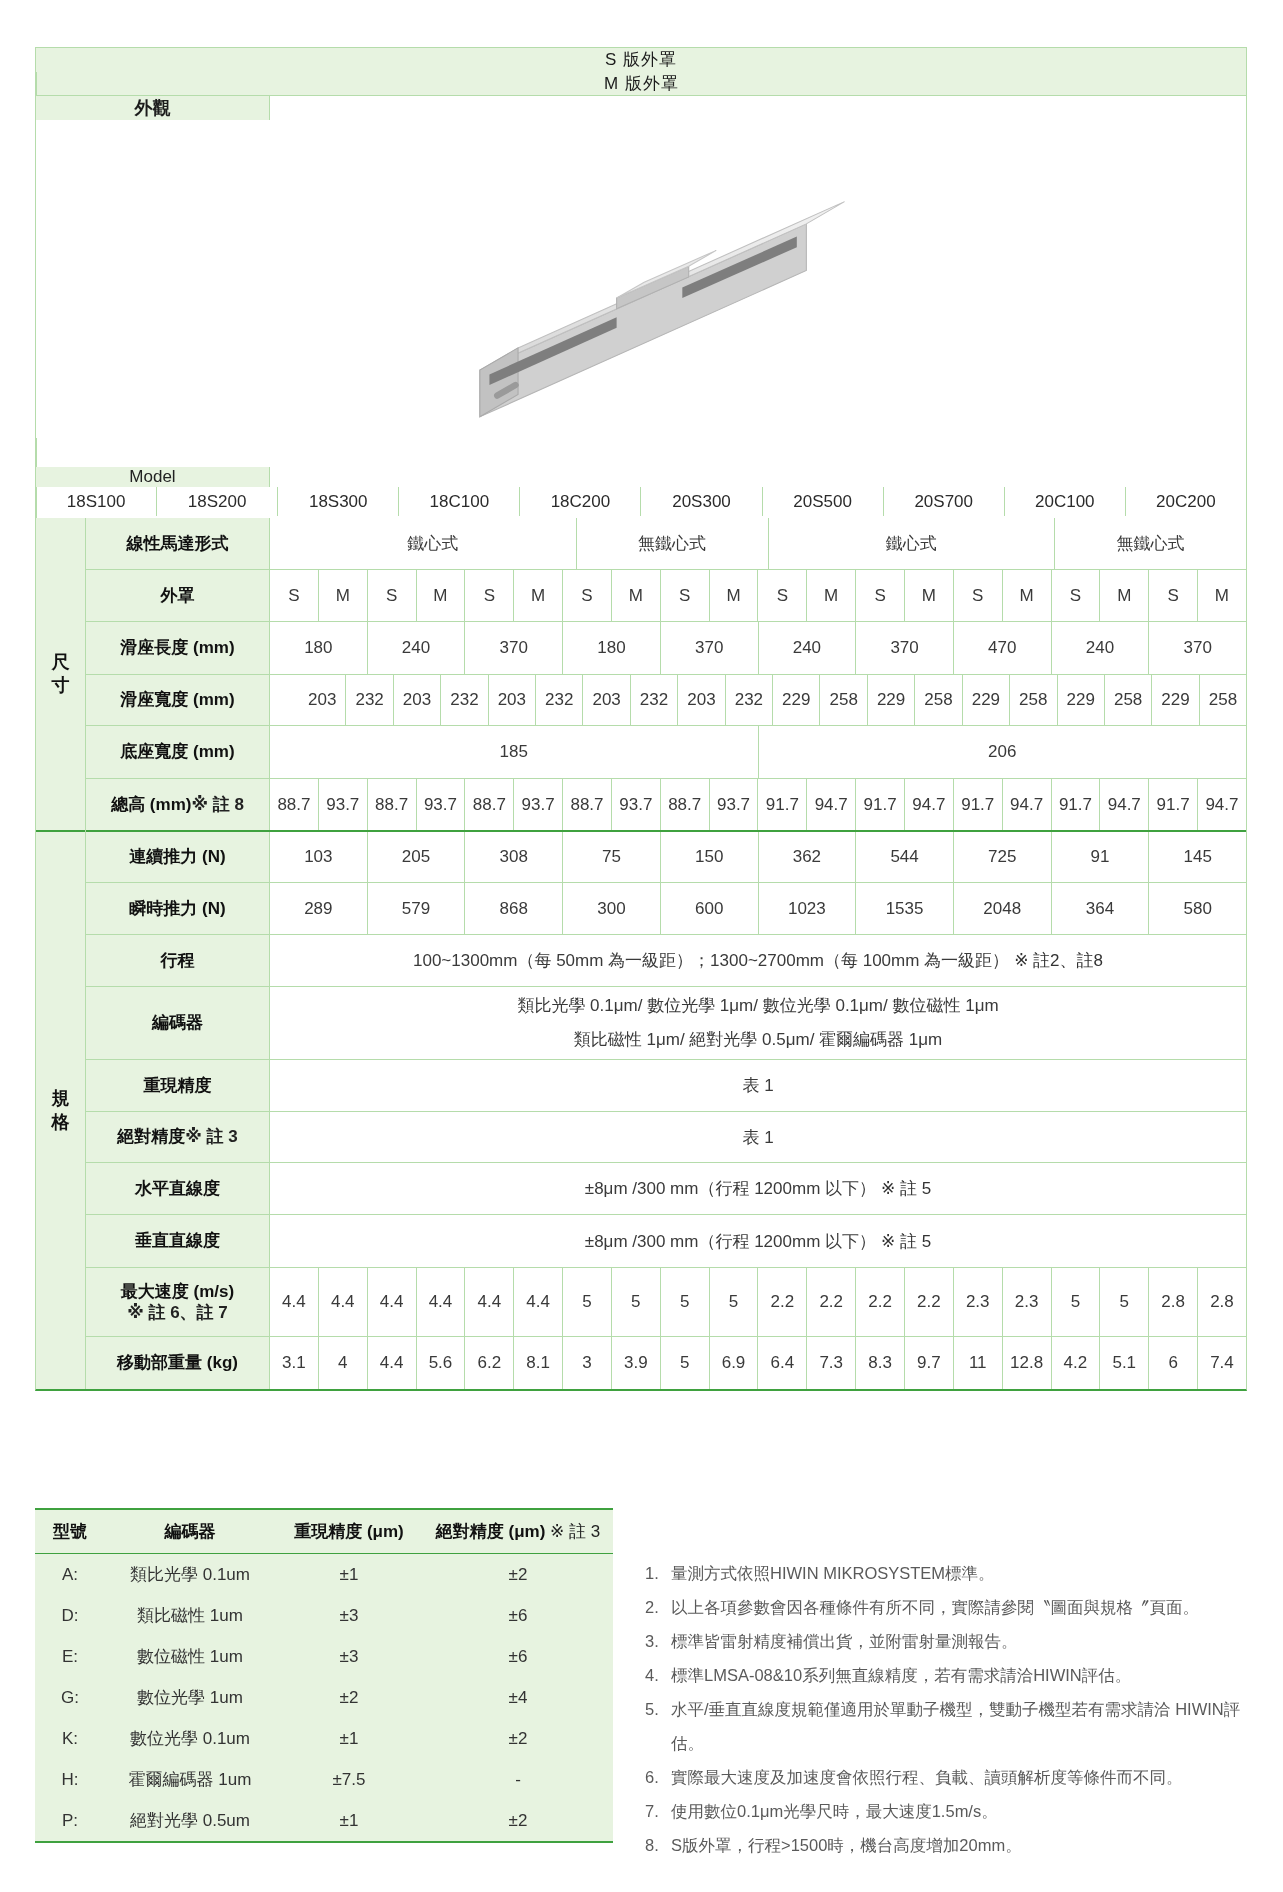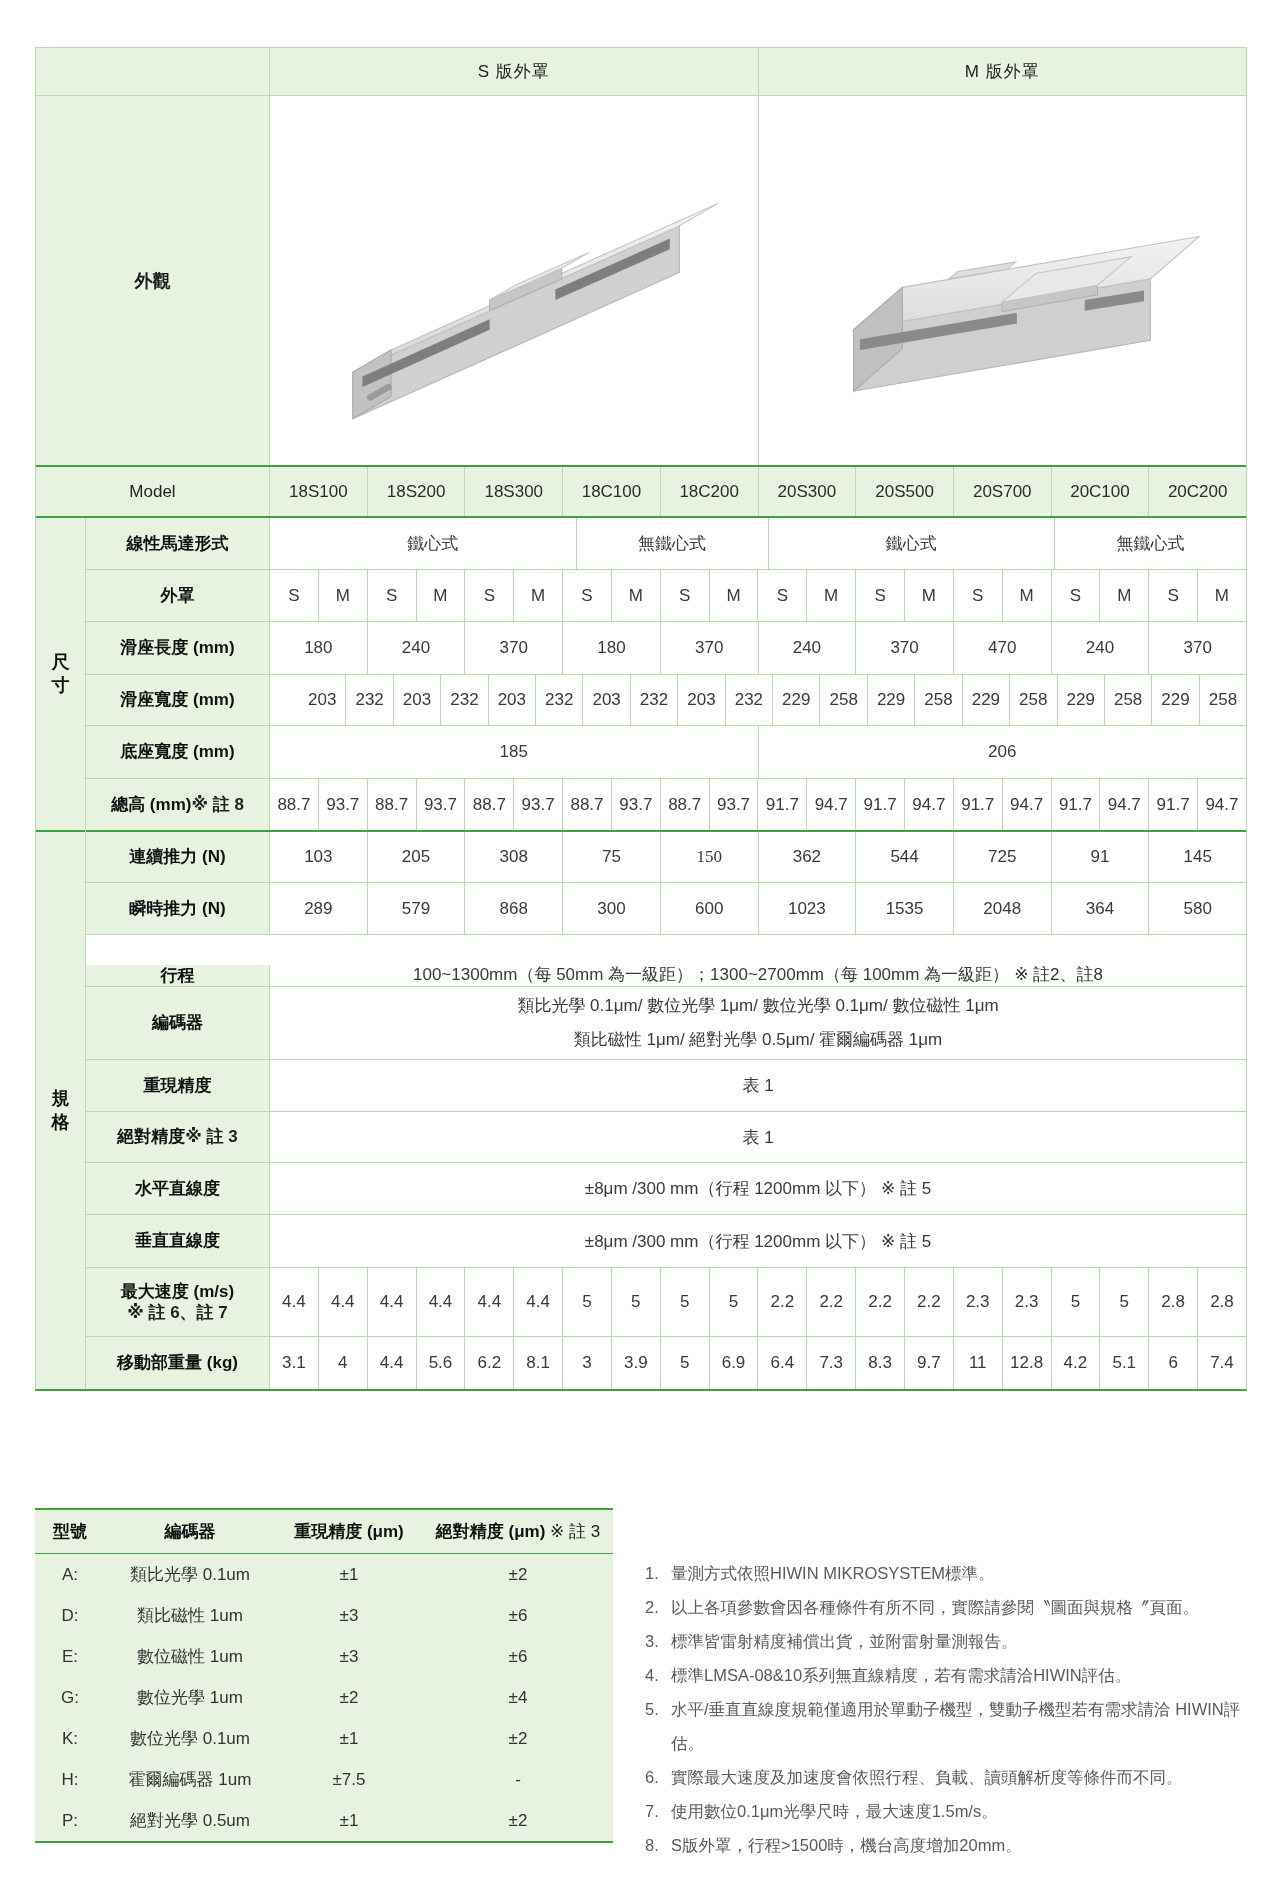--- a/index.html
+++ b/index.html
@@ -2,21 +2,21 @@
 <html><head>
 <meta charset="utf-8">
 <style>
   * { margin:0; padding:0; box-sizing:border-box; }
   body { background:#ffffff; font-family:"Liberation Sans","DejaVu Sans",sans-serif; }
   .page { position:relative; width:1283px; height:1892px; background:#fff; overflow:hidden; }
 
   
   .main-table { position:absolute; left:35px; top:47px; width:1212px;
     border:1px solid #b5dcab; border-bottom:2px solid #3fa13f; background:#fff; }
-  .row { display:flex; }
+  .row { display:flex;flex-direction:column; }
   .r-cover { height:48px; border-bottom:1px solid #b5dcab; }
   .r-appearance { height:369px; }
   .r-model { height:53px; border-top:2px solid #3fa13f; border-bottom:2px solid #3fa13f; background:#e7f3e0; }
 
   .left-span { width:234px; flex:none; background:#e7f3e0; border-right:1px solid #b5dcab;
     display:flex; align-items:center; justify-content:center; font-size:18px; color:#1c1c1c; }
   .cover { flex:1; background:#e7f3e0; display:flex; align-items:center; justify-content:center;
     font-size:17px; color:#1c1c1c; letter-spacing:1px; }
   .cover + .cover { border-left:1px solid #b5dcab; }
   .img-cell { flex:1; background:#fff; display:flex; align-items:center; justify-content:center; }
@@ -417,21 +417,21 @@
               </div>
               <div class="bcell" style="flex: 2 1 0%;">
                 <span>205</span>
               </div>
               <div class="bcell" style="flex: 2 1 0%;">
                 <span>308</span>
               </div>
               <div class="bcell" style="flex: 2 1 0%;">
                 <span>75</span>
               </div>
-              <div class="bcell" style="flex: 2 1 0%; font-family: Liberation Serif, serif;">
+              <div class="bcell" style="flex: 2 1 0%;">
                 <span>150</span>
               </div>
               <div class="bcell" style="flex: 2 1 0%;">
                 <span>362</span>
               </div>
               <div class="bcell" style="flex: 2 1 0%;">
                 <span>544</span>
               </div>
               <div class="bcell" style="flex: 2 1 0%;">
                 <span>725</span>
@@ -472,21 +472,21 @@
                 <span>2048</span>
               </div>
               <div class="bcell" style="flex: 2 1 0%;">
                 <span>364</span>
               </div>
               <div class="bcell" style="flex: 2 1 0%;">
                 <span>580</span>
               </div>
             </div>
           </div>
-          <div class="brow" style="height: 52px; align-items: flex-end;">
+          <div class="brow" style="height: 52px;">
             <div class="blabel">行程</div>
             <div class="bcells">
               <div class="bcell" style="flex: 20 1 0%;">
                 <span>100~1300mm（每 50mm 為一級距）；1300~2700mm（每 100mm 為一級距）</span>
                 <span class="mini">※ 註2、註8</span>
               </div>
             </div>
           </div>
           <div class="brow" style="height: 73px;">
             <div class="blabel">編碼器</div>

